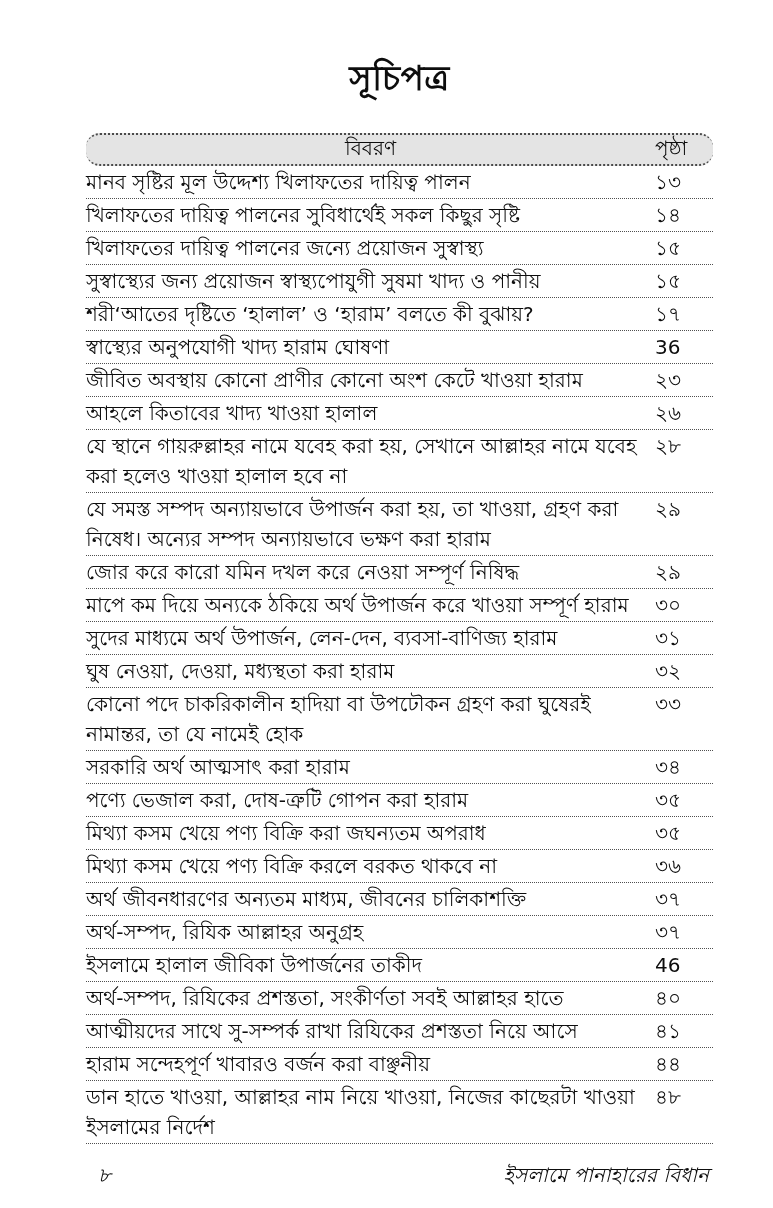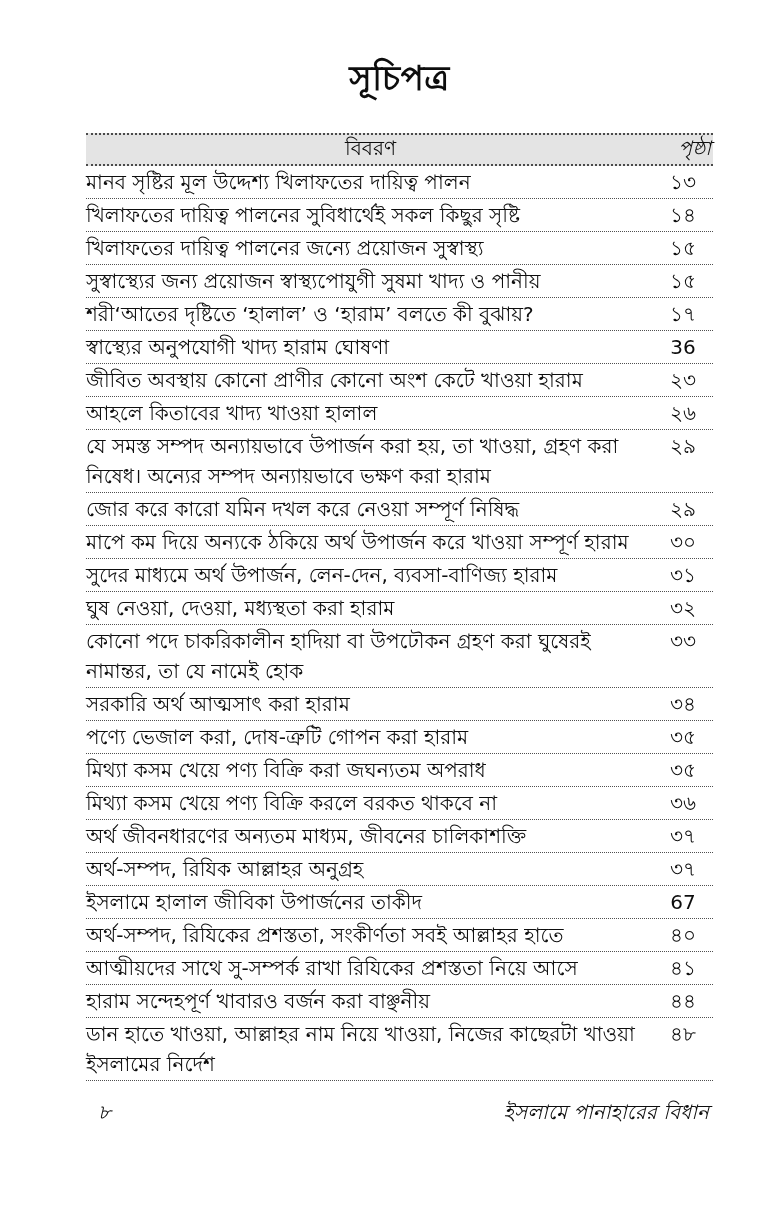--- a/index.html
+++ b/index.html
@@ -33,45 +33,44 @@
     width: 100%;
   }
   .toc-header {
     display: flex;
     align-items: center;
     background: #e4e4e4;
     border-top: 2px dotted #4a4a4a;
     border-bottom: 2px dotted #4a4a4a;
     height: 29px;
     font-size: 20px;
+    border-radius: 14px;
   }
   .toc-header .desc {
     flex: 1;
     text-align: center;
   }
   .toc-header .pageno {
     width: 56px;
-    text-align: right;
     padding-right: 2px;
-    font-style: italic;
   }
   .toc-row {
     display: flex;
     border-bottom: 1.5px dotted #4f4f4f;
     font-size: 20px;
     line-height: 30px;
     padding: 1px 0;
   }
   .toc-row .desc {
     flex: 1;
     padding-right: 10px;
   }
   .toc-row .pageno {
     width: 56px;
-    text-align: center;
+    text-align: left;
     padding-right: 2px;
     align-self: flex-start;
   }
   .page-footer {
     display: flex;
     justify-content: space-between;
     align-items: baseline;
     font-size: 20px;
     font-style: italic;
     margin-top: 16px;
@@ -119,20 +118,24 @@
         </div>
         <div class="toc-row">
           <span class="desc">জীবিত অবস্থায় কোনো প্রাণীর কোনো অংশ কেটে খাওয়া হারাম</span>
           <span class="pageno">২৩</span>
         </div>
         <div class="toc-row">
           <span class="desc">আহলে কিতাবের খাদ্য খাওয়া হালাল</span>
           <span class="pageno">২৬</span>
         </div>
         <div class="toc-row">
+          <span class="desc">যে স্থানে গায়রুল্লাহর নামে যবেহ করা হয়, সেখানে আল্লাহর নামে যবেহ করা হলেও খাওয়া হালাল হবে না</span>
+          <span class="pageno">২৮</span>
+        </div>
+        <div class="toc-row">
           <span class="desc">যে সমস্ত সম্পদ অন্যায়ভাবে উপার্জন করা হয়, তা খাওয়া, গ্রহণ করা নিষেধ। অন্যের সম্পদ অন্যায়ভাবে ভক্ষণ করা হারাম</span>
           <span class="pageno">২৯</span>
         </div>
         <div class="toc-row">
           <span class="desc">জোর করে কারো যমিন দখল করে নেওয়া সম্পূর্ণ নিষিদ্ধ</span>
           <span class="pageno">২৯</span>
         </div>
         <div class="toc-row">
           <span class="desc">মাপে কম দিয়ে অন্যকে ঠকিয়ে অর্থ উপার্জন করে খাওয়া সম্পূর্ণ হারাম</span>
           <span class="pageno">৩০</span>
@@ -168,21 +171,21 @@
         <div class="toc-row">
           <span class="desc">অর্থ জীবনধারণের অন্যতম মাধ্যম, জীবনের চালিকাশক্তি</span>
           <span class="pageno">৩৭</span>
         </div>
         <div class="toc-row">
           <span class="desc">অর্থ-সম্পদ, রিযিক আল্লাহর অনুগ্রহ</span>
           <span class="pageno">৩৭</span>
         </div>
         <div class="toc-row">
           <span class="desc">ইসলামে হালাল জীবিকা উপার্জনের তাকীদ</span>
-          <span class="pageno">67</span>
+          <span class="pageno">46</span>
         </div>
         <div class="toc-row">
           <span class="desc">অর্থ-সম্পদ, রিযিকের প্রশস্ততা, সংকীর্ণতা সবই আল্লাহর হাতে</span>
           <span class="pageno">৪০</span>
         </div>
         <div class="toc-row">
           <span class="desc">আত্মীয়দের সাথে সু-সম্পর্ক রাখা রিযিকের প্রশস্ততা নিয়ে আসে</span>
           <span class="pageno">৪১</span>
         </div>
         <div class="toc-row">

